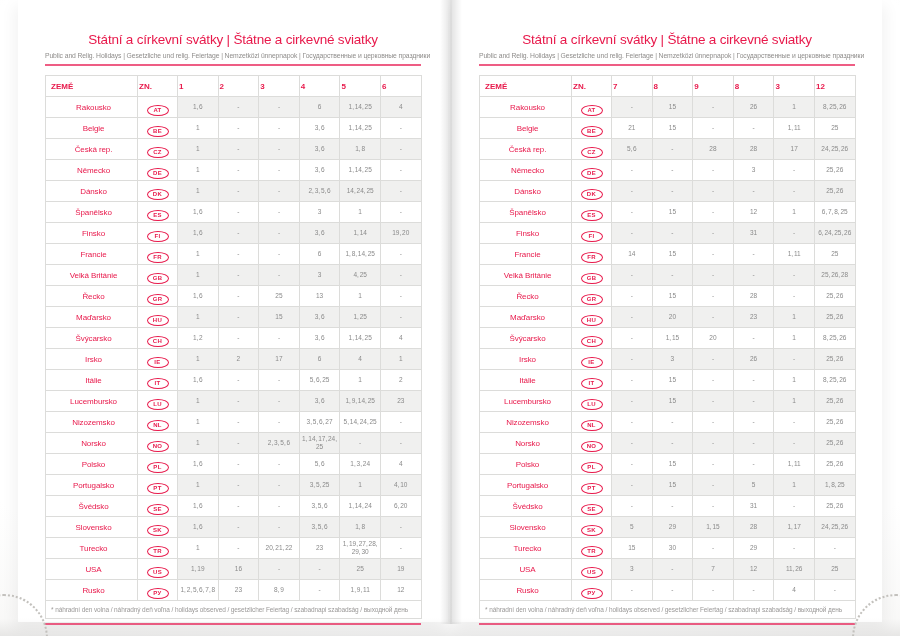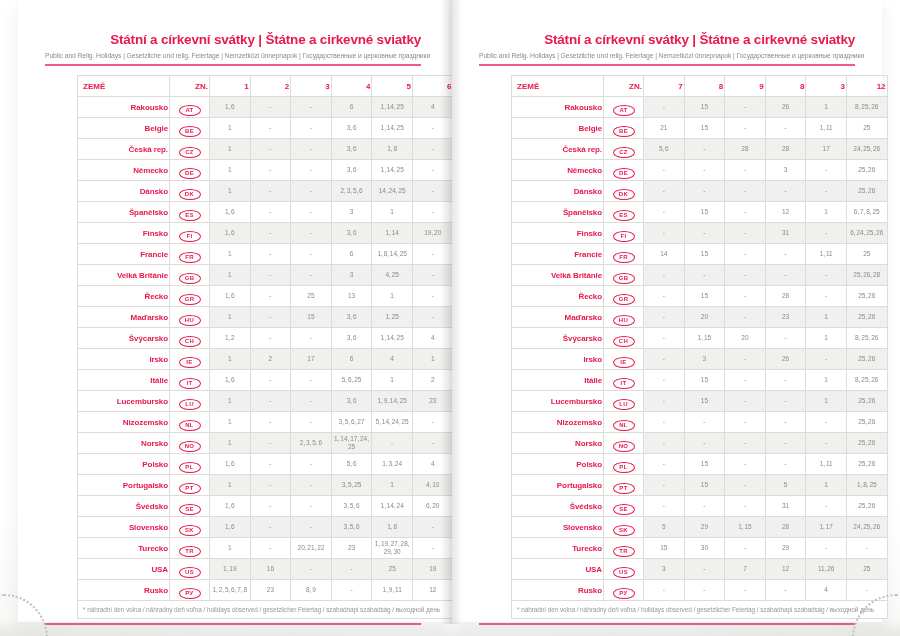--- a/index.html
+++ b/index.html
@@ -26,45 +26,45 @@
   }
   .corner-dots{
     position:absolute;width:84px;height:84px;border:2px dotted #c3c1bd;
     border-radius:50%;bottom:-46px;background:transparent;
   }
   .corner-dots.bl{left:-40px;}
   .corner-dots.br{right:-40px;}
 
   .page-inner{width:376px;margin:0 auto;padding-top:32px;}
   .page-title{
-    text-align:right;color:#e8194b;font-size:13.5px;font-weight:bold;
+    text-align:center;color:#e8194b;font-size:13.5px;font-weight:normal;
     letter-spacing:-0.2px;line-height:15px;
   }
   .page-subtitle{
     text-align:center;color:#8f8d8b;font-size:6.8px;letter-spacing:-0.1px;
     white-space:nowrap;margin-top:4px;line-height:9px;
   }
   .rule{height:2px;background:#ee5d84;margin-top:4px;}
   .rule.bottom{margin-top:4px;}
 
   table.hol{
-    width:376px;border-collapse:collapse;margin-top:9px;table-layout:fixed;margin-left:32px;
+    width:376px;border-collapse:collapse;margin-top:9px;table-layout:fixed;
   }
   table.hol th, table.hol td{
     border:1px solid #dcdcda;overflow:hidden;
   }
   table.hol col.c-country{width:92px;}
   table.hol col.c-code{width:40px;}
   table.hol col.c-month{width:40.6px;}
   th{height:18px;color:#e8194b;font-size:8px;}
   th.h-country{text-align:left;padding-left:5px;}
-  th.h-code, th.h-month{text-align:right;}
+  th.h-code, th.h-month{text-align:left;}
   td{height:17px;}
   td.country{
-    color:#e8194b;font-size:8px;font-weight:bold;text-align:right;
+    color:#e8194b;font-size:8px;font-weight:normal;text-align:center;
     padding-left:5px;letter-spacing:-0.1px;background:#fff;
   }
   td.code{text-align:center;background:#fff;}
   .badge{
     display:inline-block;min-width:14px;padding:0 3px;height:9px;line-height:9px;
     border:1px solid #e8194b;border-radius:50%;color:#e8194b;
     font-size:6px;font-weight:bold;letter-spacing:0.3px;
   }
   td.val{
     text-align:center;color:#8a8a8a;font-size:6.5px;line-height:1.2;

